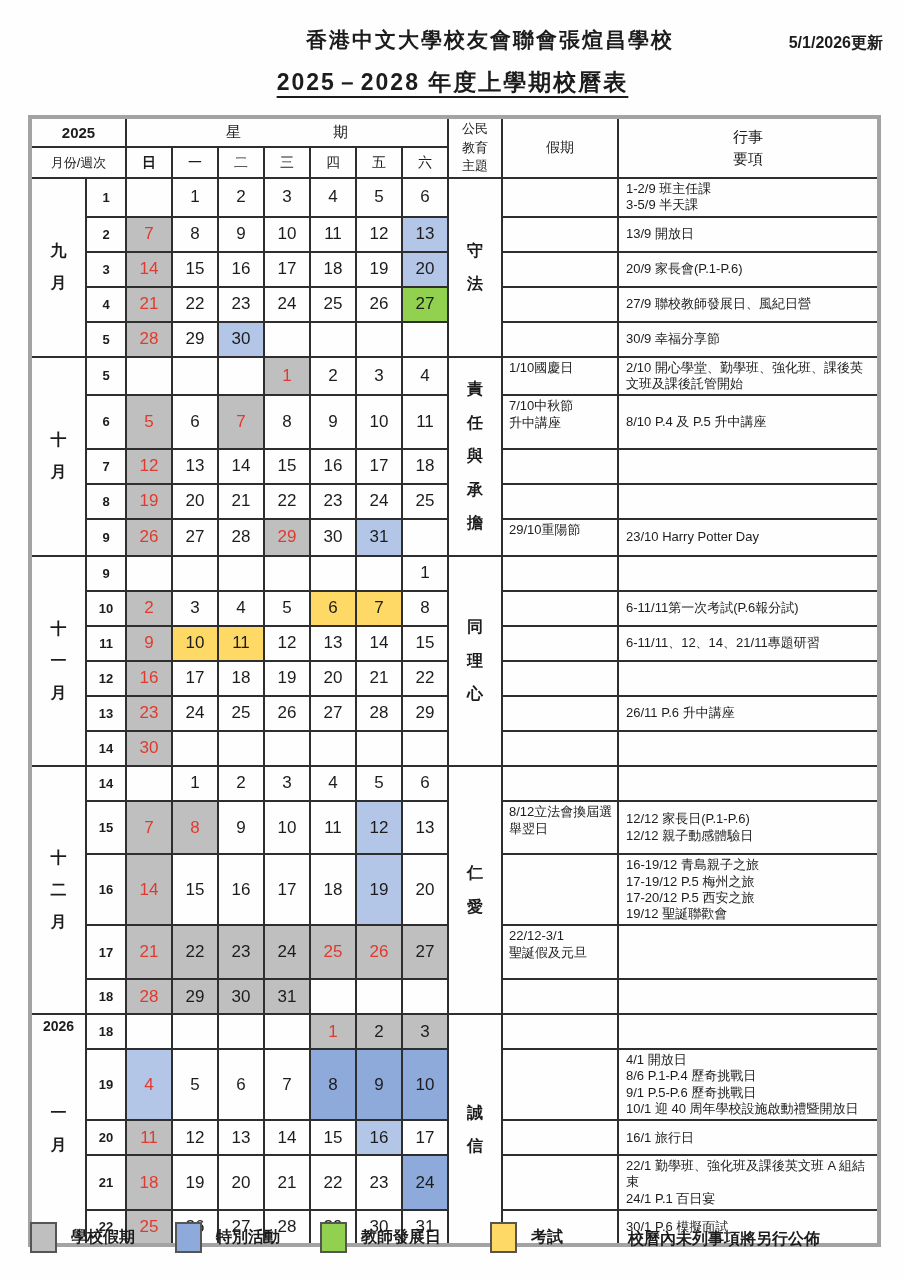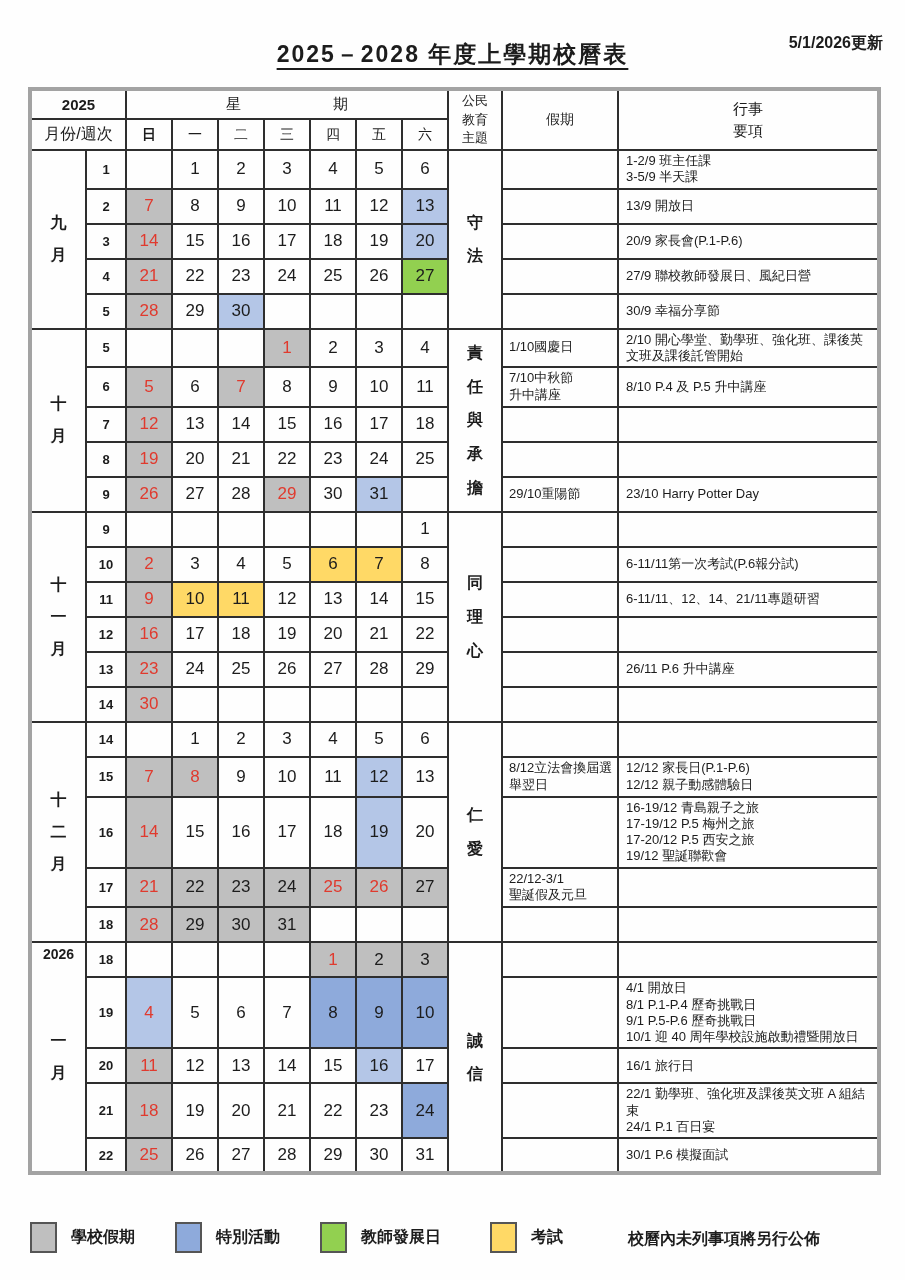--- a/index.html
+++ b/index.html
@@ -13,48 +13,49 @@
   .school-name{text-align:center;font-size:21px;font-weight:bold;letter-spacing:2px;width:760px;margin:0 auto 0 110px;}
   .updated{position:absolute;top:33px;right:22px;font-size:16px;font-weight:bold;}
   .subtitle{text-align:center;font-size:23px;font-weight:bold;margin-top:13px;letter-spacing:2px;
     text-decoration:underline;text-decoration-thickness:2px;text-underline-offset:6px;}
   
   table{border-collapse:collapse;table-layout:fixed;margin:17px 0 0 28px;border:4px solid #a3a3a3;}
   td{border:2px solid #2e2e2e;padding:0;text-align:center;vertical-align:middle;overflow:hidden;}
   .hrow1{height:30px;}
   .hrow2{height:31px;}
   .year-cell{font-size:15px;font-weight:bold;}
-  .mw-cell{font-size:16px;}
+  .mw-cell{font-size:13px;}
   .spread{display:flex;justify-content:center;gap:92px;font-size:15px;}
   .civic-header{font-size:13px;line-height:1.45;}
   .holiday-header{font-size:14px;}
   .events-header{font-size:15px;line-height:1.5;}
   .wd-cell{font-size:14px;}
   .wd-sun{font-weight:bold;}
   tr.week-row{height:35px;}
   .month-cell{font-size:16px;font-weight:bold;position:relative;}
   .month-cell .year-label{position:absolute;top:3px;left:0;right:0;font-size:14px;font-weight:bold;}
   .month-chars div{line-height:2.0;}
   .week-cell{font-size:13px;font-weight:bold;}
   .day-cell{font-size:17px;}
   .theme-cell{font-size:16px;font-weight:bold;}
   .theme-cell div{line-height:2.1;}
-  .holiday-cell{text-align:left;font-size:13px;line-height:1.3;padding:2px 2px 2px 6px;}
+  .holiday-cell{text-align:left;font-size:13px;line-height:1.3;padding:2px 2px 16px 6px;}
   .events-cell{text-align:left;font-size:13px;line-height:1.25;padding:2px 4px 2px 7px;}
   
   #legend{position:absolute;left:0;top:1218px;width:905px;height:58px;}
   .legend-item{position:absolute;top:4px;display:flex;align-items:center;gap:14px;}
   .legend-swatch{width:27px;height:31px;border:2px solid #555;box-sizing:border-box;display:inline-block;}
   .legend-label{font-size:16px;font-weight:bold;}
   .legend-note{position:absolute;left:628px;top:11px;font-size:16px;font-weight:bold;}
 </style>
 </head>
 <body>
 
 <div class="doc-header">
+  <div class="school-name">香港中文大學校友會聯會張煊昌學校</div>
   <div class="updated">5/1/2026更新</div>
   <div class="subtitle">2025－2028 年度上學期校曆表</div>
 </div>
 
 <table>
   <colgroup>
     <col style="width:56px">
       <col style="width:40px">
     <col style="width:46px">
       <col style="width:46px">
@@ -468,21 +469,21 @@
         <td class="day-cell" style="background-color: rgb(180, 198, 231); color: rgb(224, 58, 46);">4</td>
         <td class="day-cell">5</td>
         <td class="day-cell">6</td>
         <td class="day-cell">7</td>
         <td class="day-cell" style="background-color: rgb(142, 170, 219);">8</td>
         <td class="day-cell" style="background-color: rgb(142, 170, 219);">9</td>
         <td class="day-cell" style="background-color: rgb(142, 170, 219);">10</td>
         <td class="holiday-cell"></td>
         <td class="events-cell">
           <div>4/1 開放日</div>
-          <div>8/1 P.1-P.4 歷奇挑戰日</div>
+          <div>8/6 P.1-P.4 歷奇挑戰日</div>
           <div>9/1 P.5-P.6 歷奇挑戰日</div>
           <div>10/1 迎 40 周年學校設施啟動禮暨開放日</div>
         </td>
       </tr>
       <tr class="week-row">
         <td class="week-cell">20</td>
         <td class="day-cell" style="background-color: rgb(191, 191, 191); color: rgb(224, 58, 46);">11</td>
         <td class="day-cell">12</td>
         <td class="day-cell">13</td>
         <td class="day-cell">14</td>

